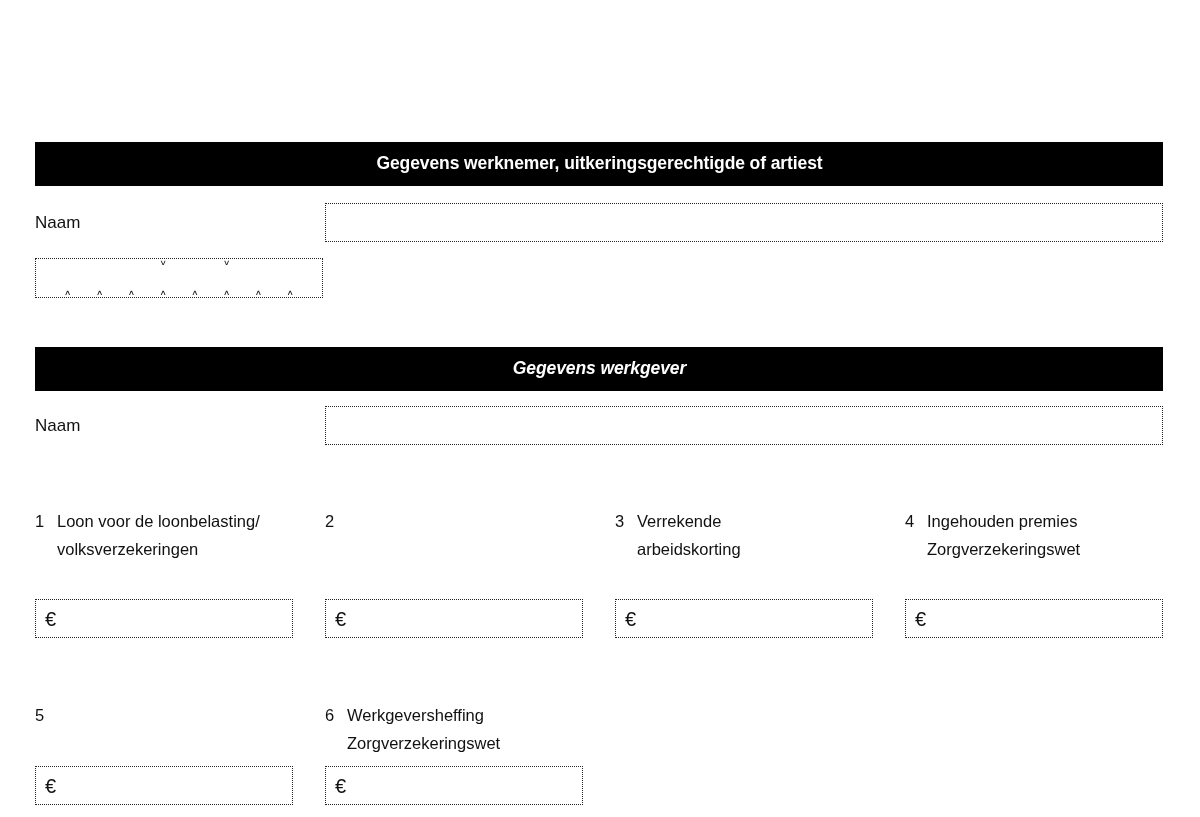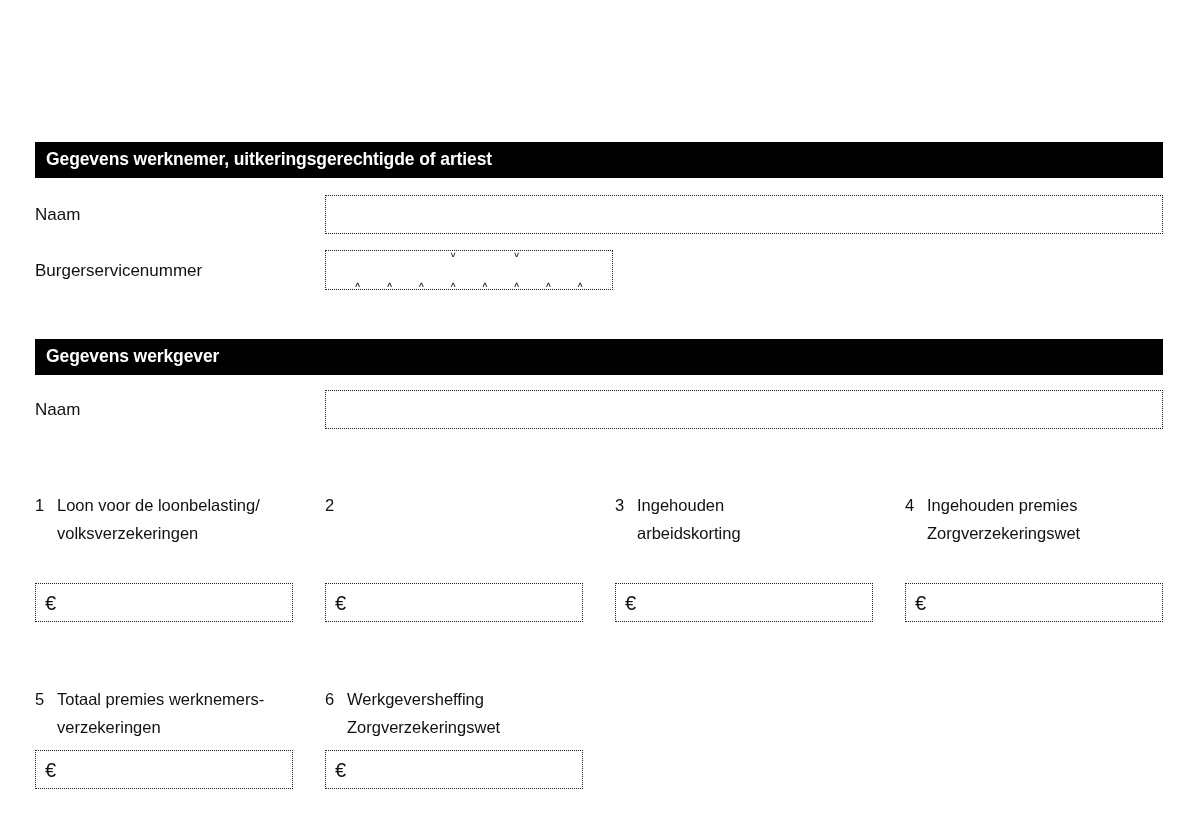--- a/index.html
+++ b/index.html
@@ -6,26 +6,26 @@
   html, body { margin: 0; padding: 0; }
   body {
     width: 1200px; height: 817px;
     background: #fff; color: #111;
     font-family: "Liberation Sans", "DejaVu Sans", sans-serif;
     overflow: hidden;
   }
   .page { position: relative; width: 1128px; margin-left: 35px; padding-top: 142px; }
 
   .section-bar {
-    height: 36px; background: #000; color: #fff;
+    height: 44px; background: #000; color: #fff;
     display: flex; align-items: center;
     padding: 0 10px 2px 11px;
-    font-weight: bold; font-size: 17.5px; letter-spacing: -0.1px;
+    font-weight: bold; font-size: 17.5px; letter-spacing: -0.1px; justify-content: center;
   }
-  .bar-werkgever { margin-top: 49px; }
+  .bar-werkgever { margin-top: 49px; font-style: italic; }
 
   .field-row { display: flex; }
   .row-naam1 { margin-top: 17px; }
   .row-bsn   { margin-top: 16px; }
   .row-naam2 { margin-top: 15px; }
 
   .field-label {
     flex: 0 0 290px; width: 290px;
     align-self: flex-end; padding-bottom: 9px;
     font-size: 17px; line-height: 1.1; color: #111;
@@ -78,21 +78,20 @@
   </div>
 
   <div class="field-row row-naam1">
     <div class="field-label">Naam</div>
     <div class="input-box text-box">
       <input class="text-input" value="" style="">
     </div>
   </div>
 
   <div class="field-row row-bsn">
-    <div class="field-label">Burgerservicenummer</div>
     <div class="input-box bsn-box">
       <input class="text-input" value="" style="">
     <span class="caret up" style="left: 11.1111%;">∧</span><span class="caret up" style="left: 22.2222%;">∧</span><span class="caret up" style="left: 33.3333%;">∧</span><span class="caret up" style="left: 44.4444%;">∧</span><span class="caret up" style="left: 55.5556%;">∧</span><span class="caret up" style="left: 66.6667%;">∧</span><span class="caret up" style="left: 77.7778%;">∧</span><span class="caret up" style="left: 88.8889%;">∧</span><span class="caret down" style="left: 44.4444%;">∨</span><span class="caret down" style="left: 66.6667%;">∨</span></div>
   </div>
 
   <div class="section-bar bar-werkgever">
     <span>Gegevens werkgever</span>
   </div>
 
   <div class="field-row row-naam2">
@@ -122,21 +121,21 @@
       </div>
       <div class="input-box amount-box">
         <span class="euro">€</span>
         <input class="amount-input" value="" style="">
       </div>
     </div>
 
     <div class="cell">
       <div class="cell-label">
         <span class="num">3</span>
-        <span class="lbl">Ingehouden
+        <span class="lbl">Verrekende
 arbeidskorting</span>
       </div>
       <div class="input-box amount-box">
         <span class="euro">€</span>
         <input class="amount-input" value="" style="">
       </div>
     </div>
 
     <div class="cell">
       <div class="cell-label">
@@ -150,22 +149,20 @@
       </div>
     </div>
 
   </div>
 
   <div class="amount-grid grid-row2">
 
     <div class="cell">
       <div class="cell-label">
         <span class="num">5</span>
-        <span class="lbl">Totaal premies werknemers-
-verzekeringen</span>
       </div>
       <div class="input-box amount-box">
         <span class="euro">€</span>
         <input class="amount-input" value="" style="">
       </div>
     </div>
 
     <div class="cell">
       <div class="cell-label">
         <span class="num">6</span>

